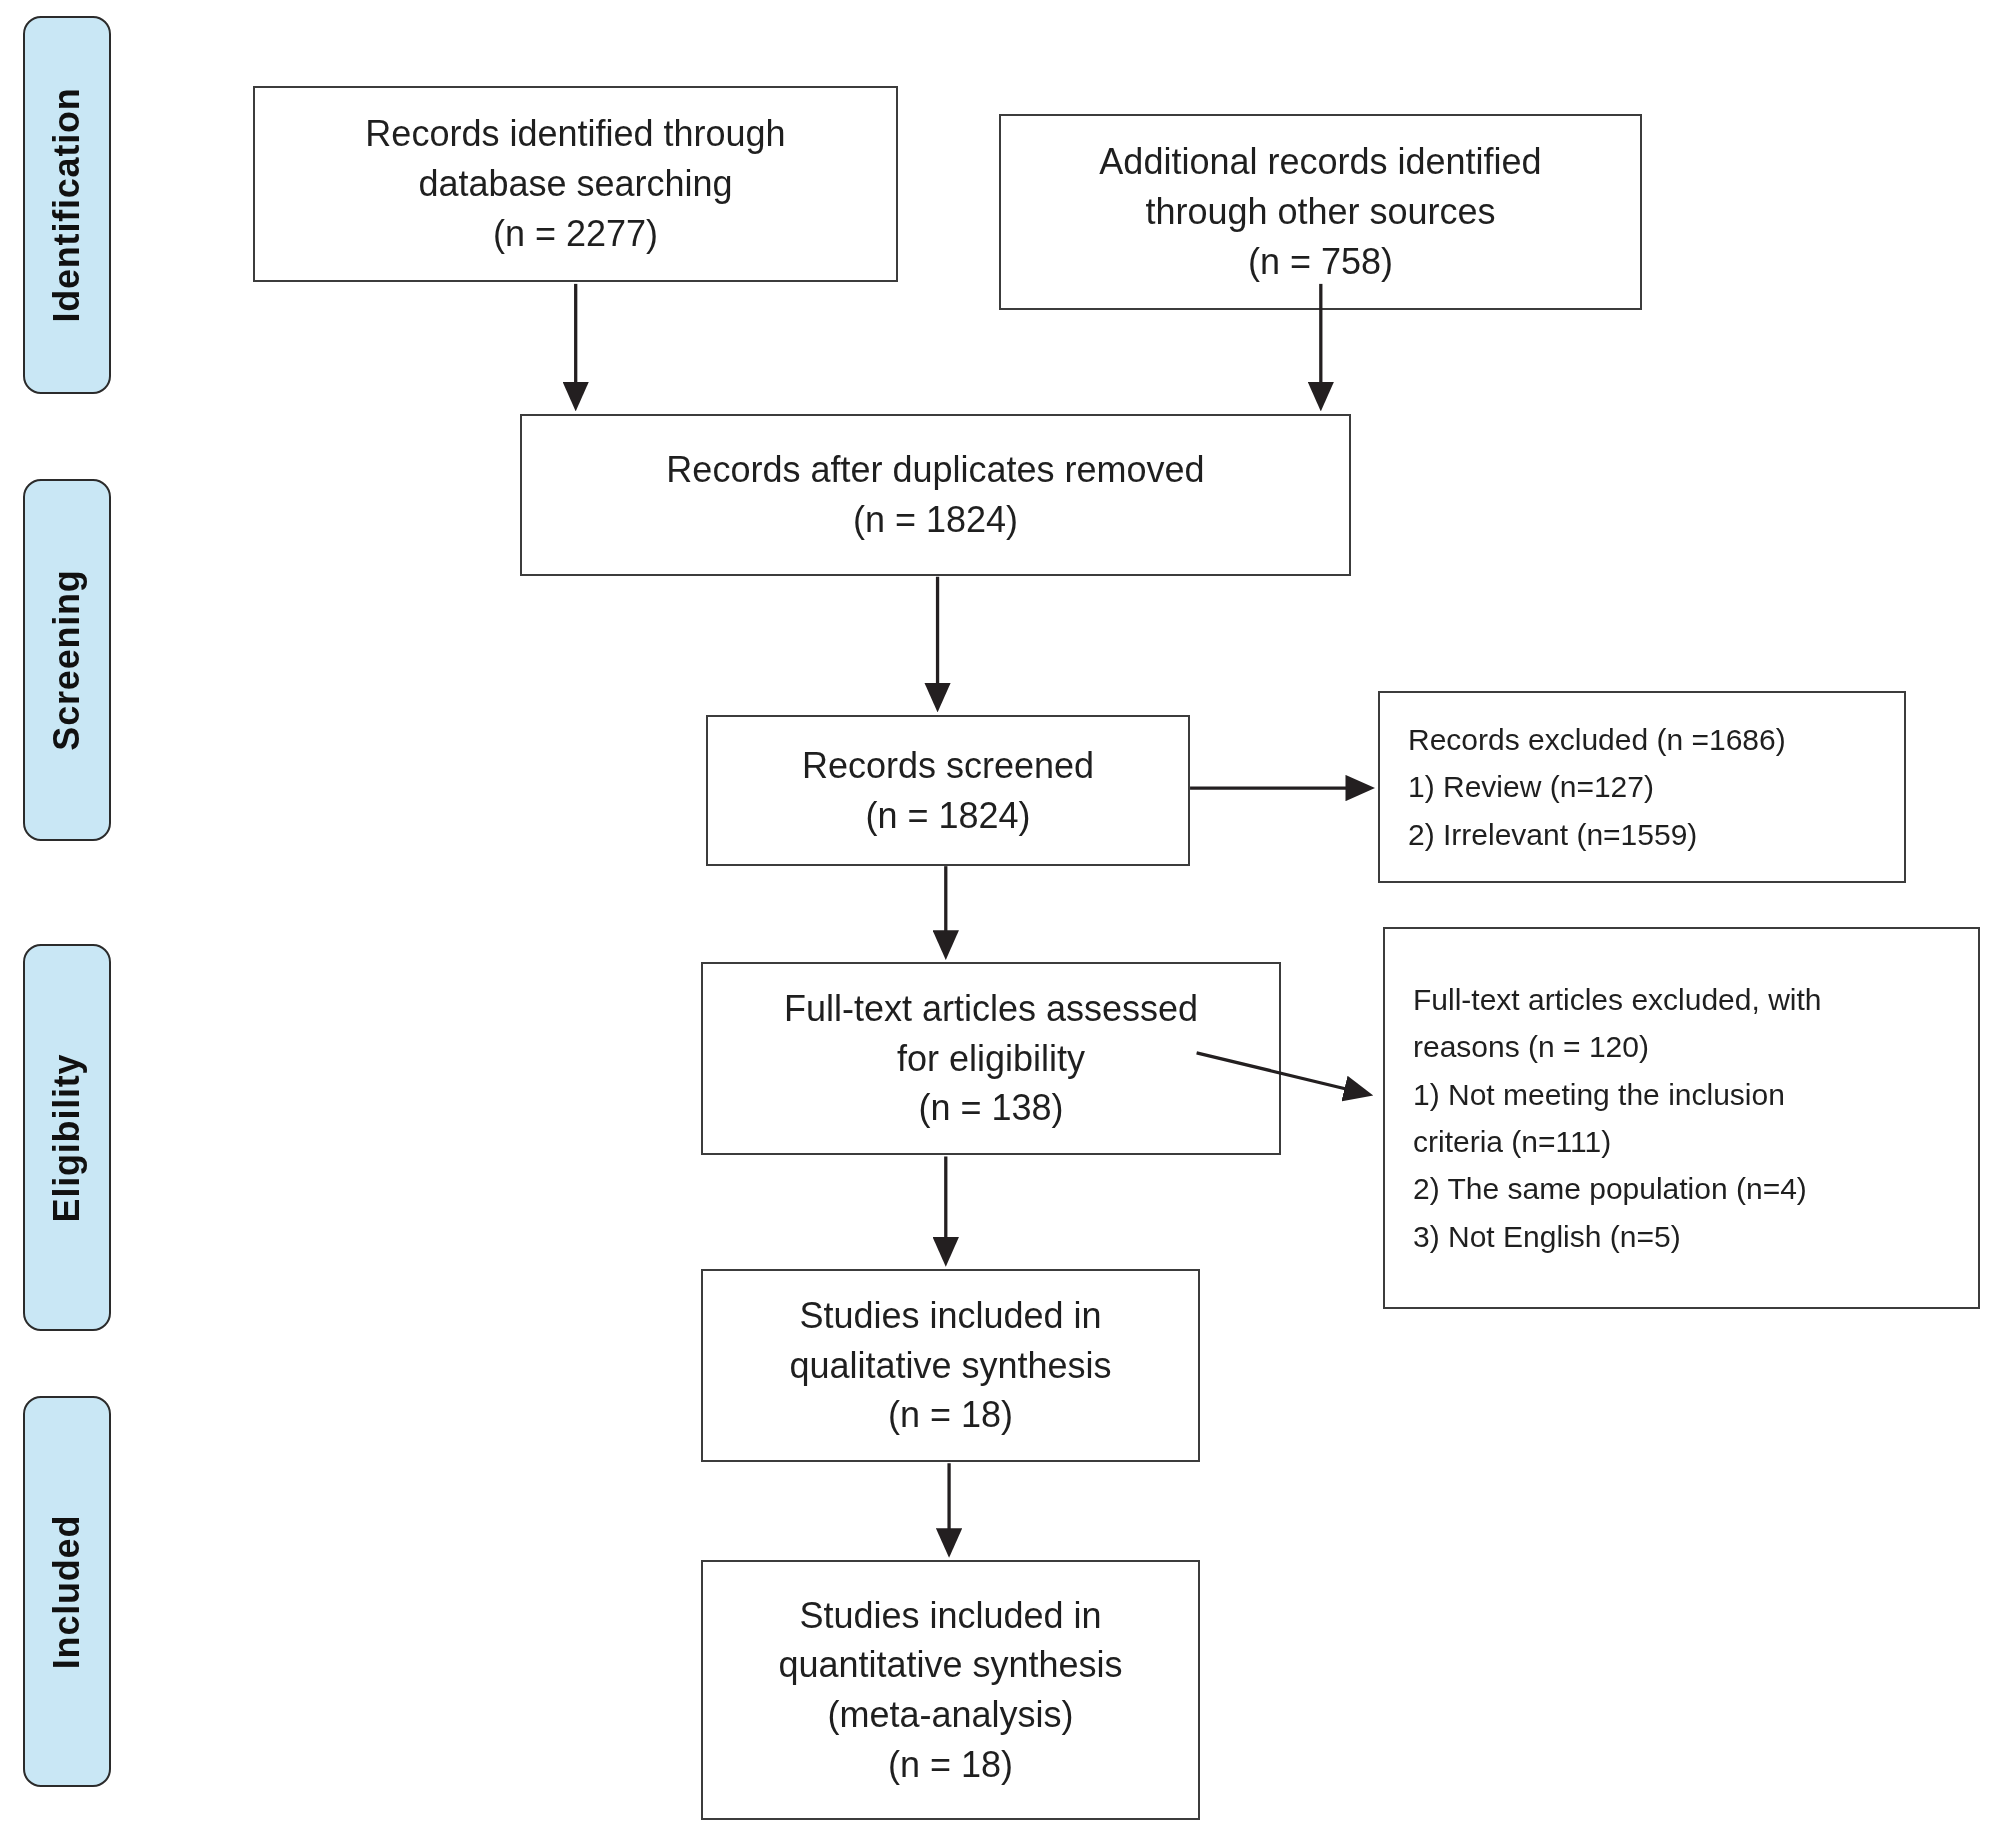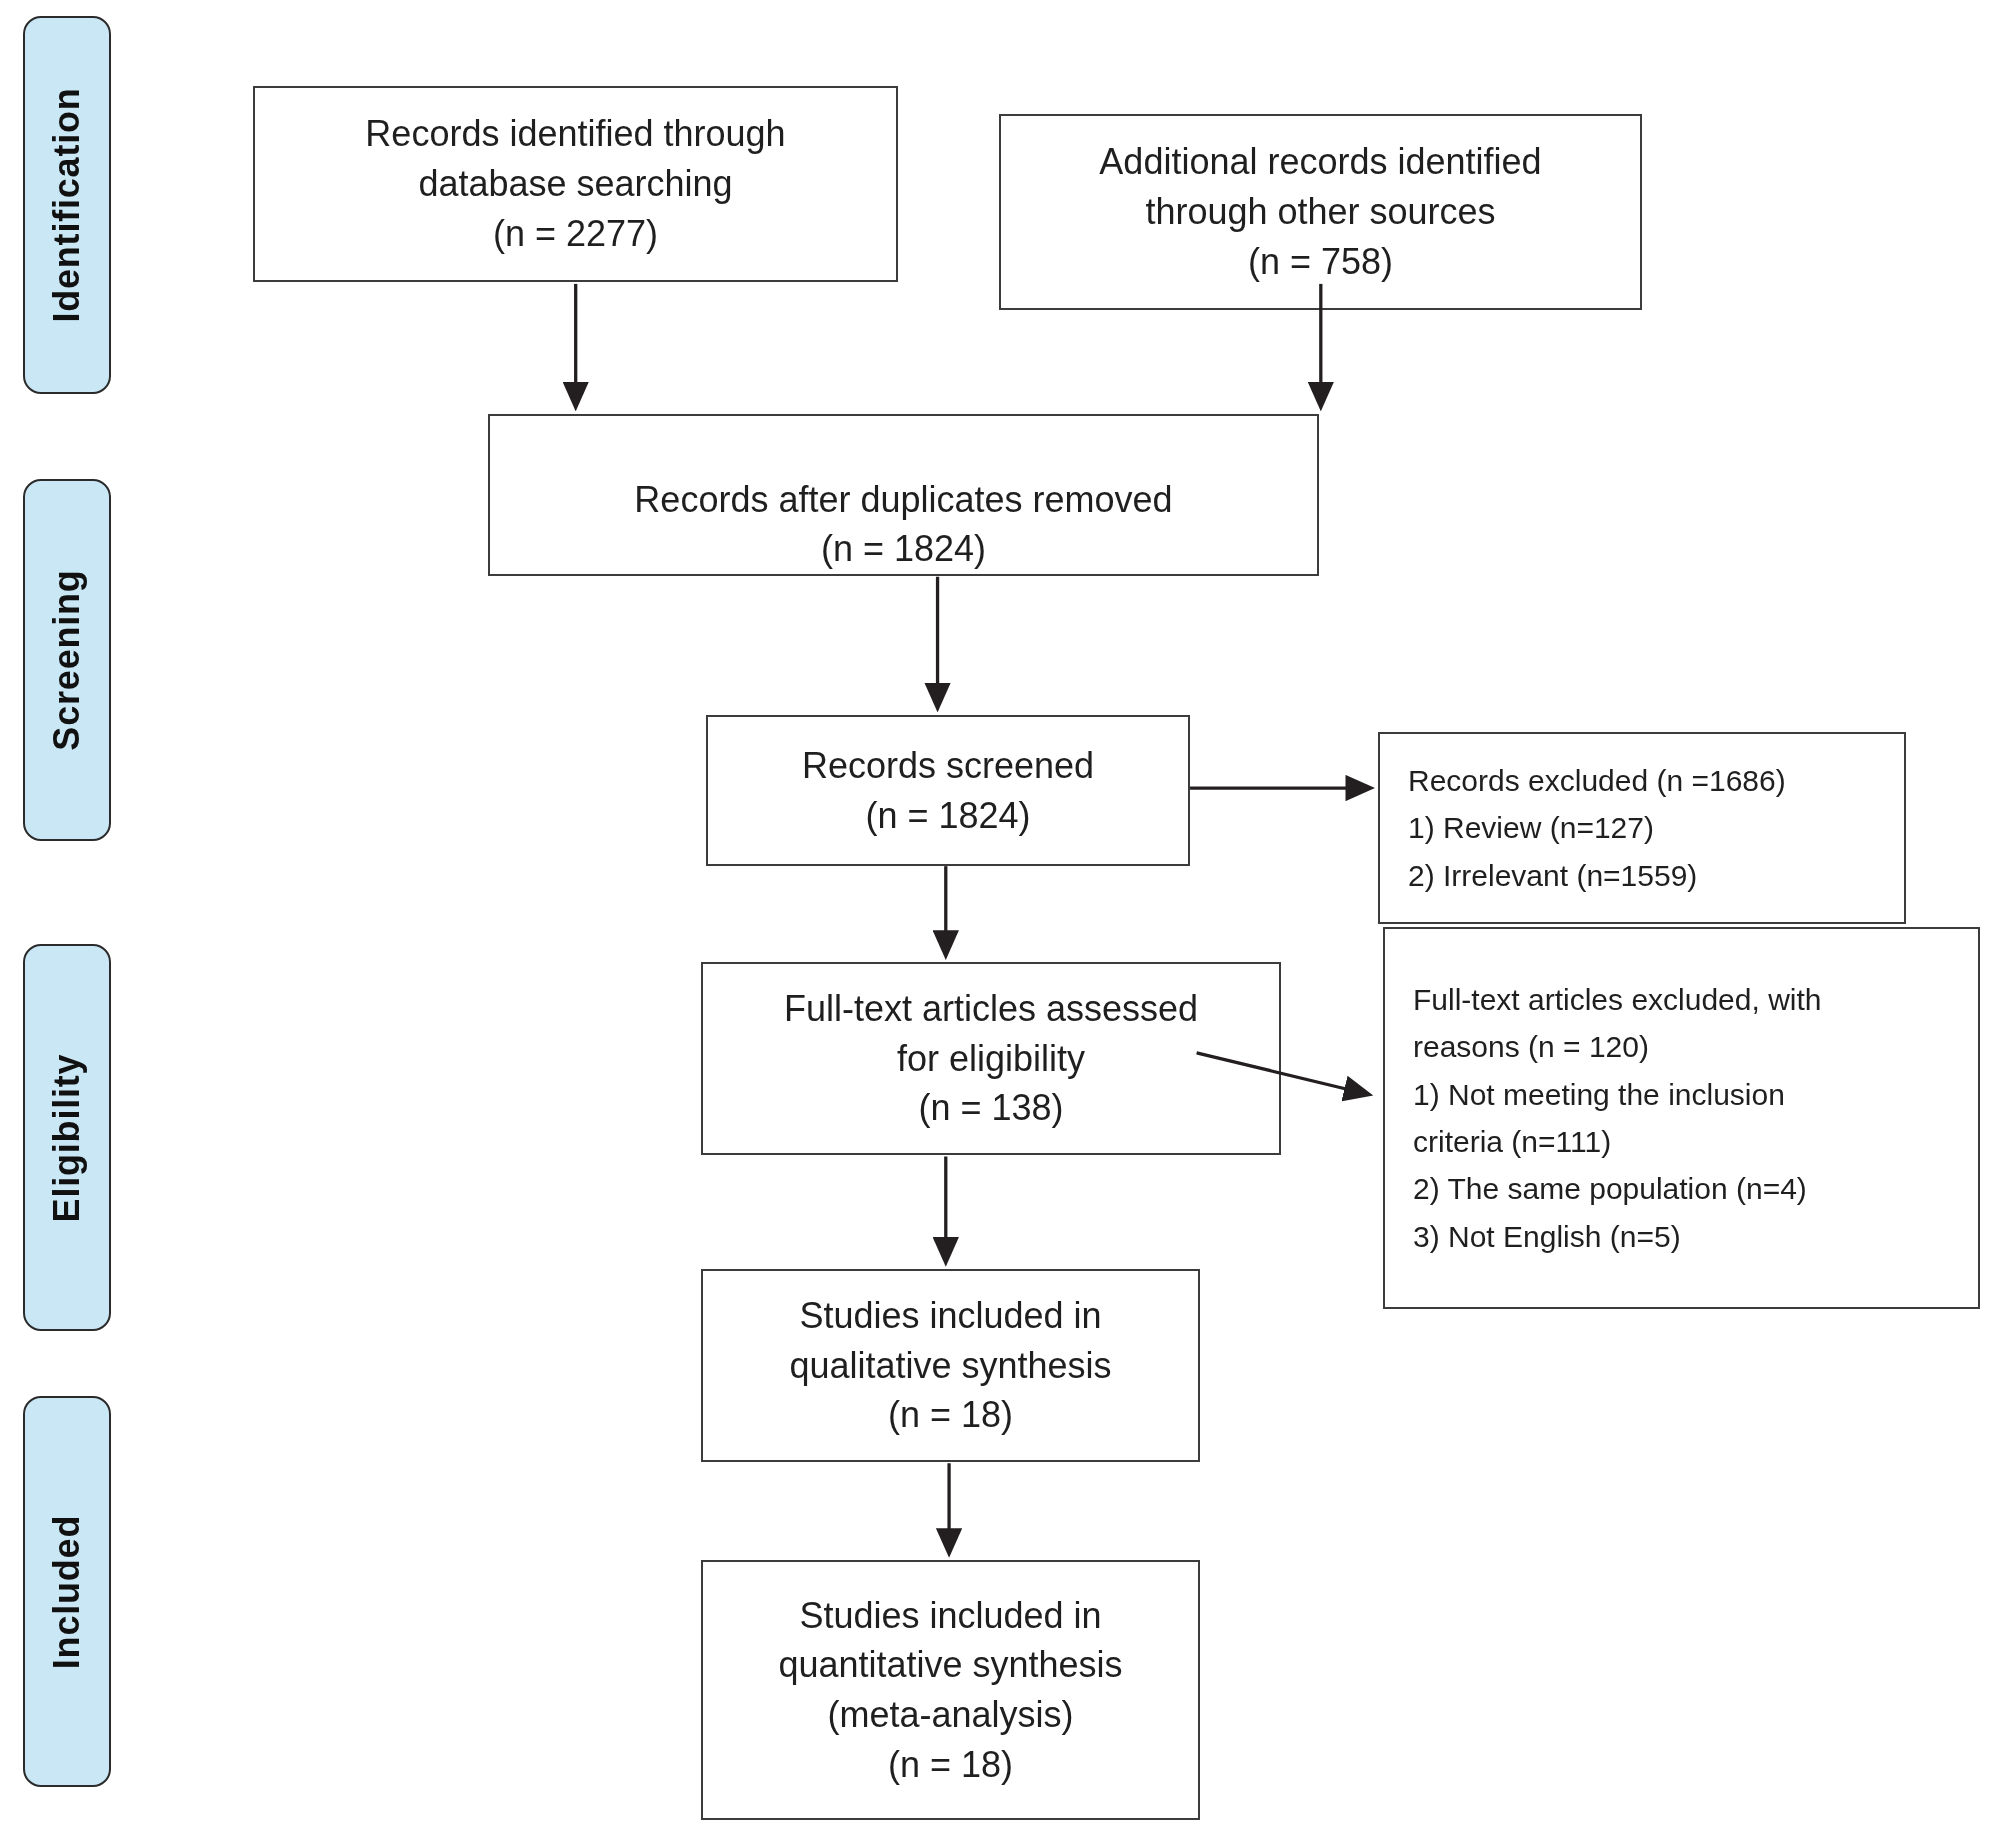--- a/index.html
+++ b/index.html
@@ -58,23 +58,23 @@
   .fbox.left-align { justify-content: flex-start; }
   .fbox.left-align .txt {
     text-align: left;
     font-size: 30px;
     line-height: 1.58;
     padding: 8.2px 16.4px 8.2px 28px;
   }
 
   #box-records-identified   { left: 253px;  top: 86px;  width: 645px;  height: 196px; }
   #box-additional-records   { left: 999px; top: 86px;  width: 643px;  height: 196px; margin-top: 28px; }
-  #box-duplicates-removed   { left: 488px;  top: 414px;  width: 831px; height: 162px; align-items: flex-end; }
+  #box-duplicates-removed   { left: 520px;  top: 414px;  width: 831px; height: 162px; }
   #box-records-screened     { left: 706px;  top: 715px;  width: 484px;  height: 151px; }
-  #box-records-excluded     { left: 1378px; top: 691px;  width: 528px;  height: 192px; margin-top: 41px; }
+  #box-records-excluded     { left: 1378px; top: 691px;  width: 528px;  height: 192px; }
   #box-fulltext-assessed    { left: 701px;  top: 962px; width: 580px;  height: 193px; }
   #box-fulltext-excluded    { left: 1383px; top: 927px; width: 597px;  height: 382px; }
   #box-qualitative          { left: 701px;  top: 1269px; width: 499px;  height: 193px; }
   #box-quantitative         { left: 701px;  top: 1560px; width: 499px;  height: 260px; }
 
   #arrow-layer {
     position: absolute;
     left: 0; top: 0;
     width: 2010px;
     height: 1845px;

